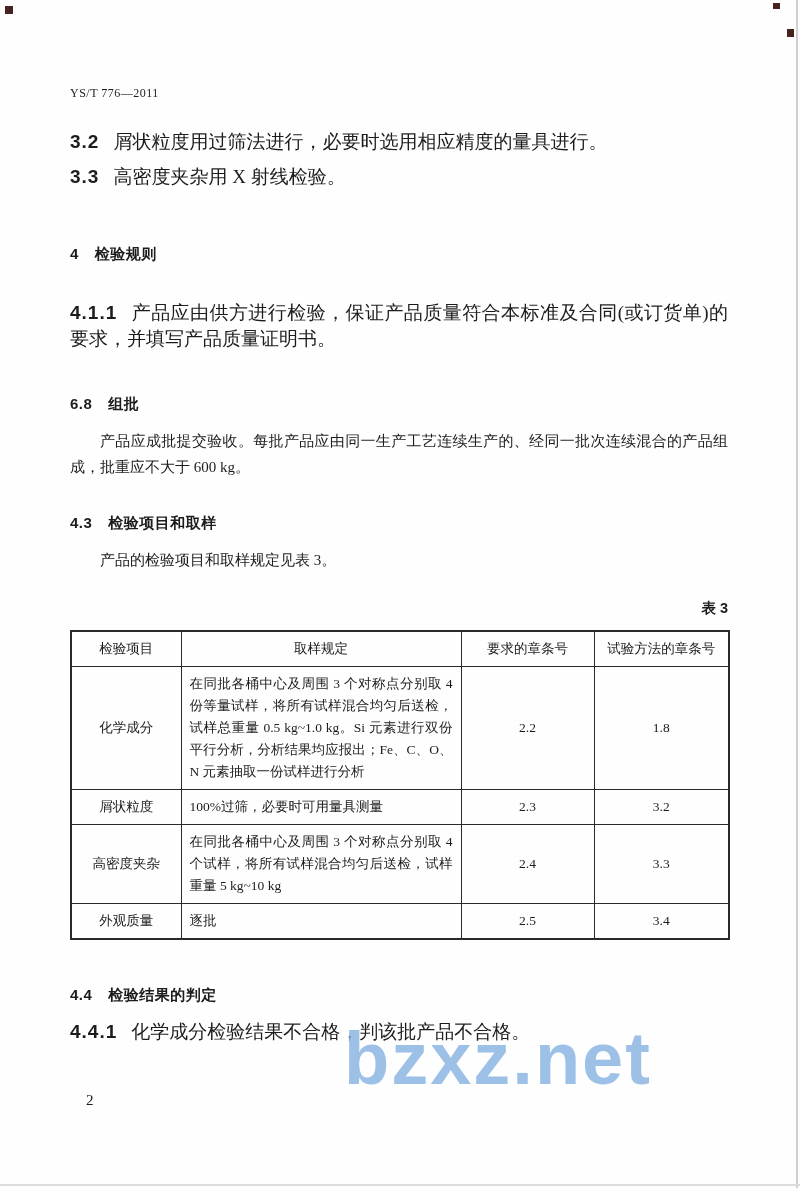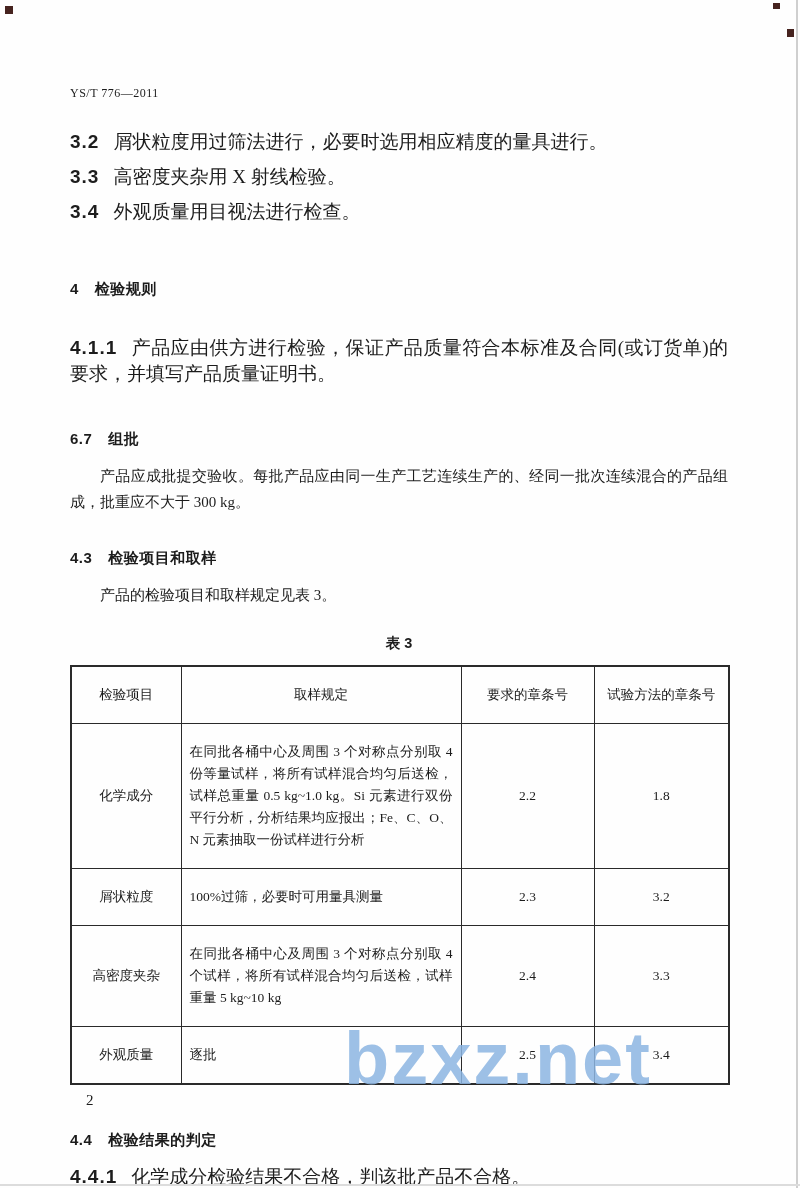--- a/index.html
+++ b/index.html
@@ -46,34 +46,34 @@
   .gap-28 { height: 22px; }
   .gap-18 { height: 14px; }
   p.body-par {
     font-size: 15px; line-height: 26px;
     text-indent: 2em; text-align: justify;
     margin-top: 14px;
   }
   .table-caption {
     font-family: "Liberation Sans", "DejaVu Sans", sans-serif;
     font-weight: bold; font-size: 14.5px;
-    text-align: center; margin-top: 26px; margin-bottom: 12px;
+    text-align: right; margin-top: 26px; margin-bottom: 12px;
   }
   table.spec {
     width: 100%; border-collapse: collapse; table-layout: fixed;
     border: 2px solid #2a2a2a;
     font-size: 13.5px;
   }
   table.spec col.c1 { width: 110px; }
   table.spec col.c2 { width: 280px; }
   table.spec col.c3 { width: 133px; }
   table.spec col.c4 { width: 135px; }
   table.spec th, table.spec td {
     border: 1px solid #2a2a2a;
-    padding: 17px 8px;
+    padding: 6px 8px;
     line-height: 22px;
     font-weight: normal;
     vertical-align: middle;
   }
   table.spec th { text-align: center; height: 30px; }
   td.c-item, td.c-req, td.c-meth { text-align: center; }
   td.c-sampling { text-align: justify; padding-left: 12px; padding-right: 10px; }
   tr.r1 td { height: 120px; }
   tr.r2 td { height: 32px; margin-top: 44px; }
   tr.r3 td { height: 78px; }
@@ -104,45 +104,42 @@
   <span class="edge-bottom"></span>
 
   <div class="doc-header">YS/T 776—2011</div>
 
   <p class="clause">
     <span class="cnum">3.2</span><span>屑状粒度用过筛法进行，必要时选用相应精度的量具进行。</span>
   </p>
   <p class="clause">
     <span class="cnum">3.3</span><span>高密度夹杂用 X 射线检验。</span>
   </p>
-  <p class="clause">
-    <span class="cnum">3.4</span><span>外观质量用目视法进行检查。</span>
-  </p>
 
   <div class="gap-40"></div>
 
   <h2 class="sec">
     <span class="snum">4</span><span>检验规则</span>
   </h2>
 
   <div class="gap-28"></div>
 
 
   <div class="gap-18"></div>
 
   <p class="clause">
     <span class="cnum">4.1.1</span><span>产品应由供方进行检验，保证产品质量符合本标准及合同(或订货单)的要求，并填写产品质量证明书。</span>
   </p>
 
   <div class="gap-28"></div>
 
   <h2 class="sec">
-    <span class="snum">6.7</span><span>组批</span>
-  </h2>
-  <p class="body-par">产品应成批提交验收。每批产品应由同一生产工艺连续生产的、经同一批次连续混合的产品组成，批重应不大于 300 kg。</p>
+    <span class="snum">6.8</span><span>组批</span>
+  </h2>
+  <p class="body-par">产品应成批提交验收。每批产品应由同一生产工艺连续生产的、经同一批次连续混合的产品组成，批重应不大于 600 kg。</p>
 
   <div class="gap-28"></div>
 
   <h2 class="sec">
     <span class="snum">4.3</span><span>检验项目和取样</span>
   </h2>
   <p class="body-par">产品的检验项目和取样规定见表 3。</p>
 
   <div class="table-caption">表 3</div>
 

